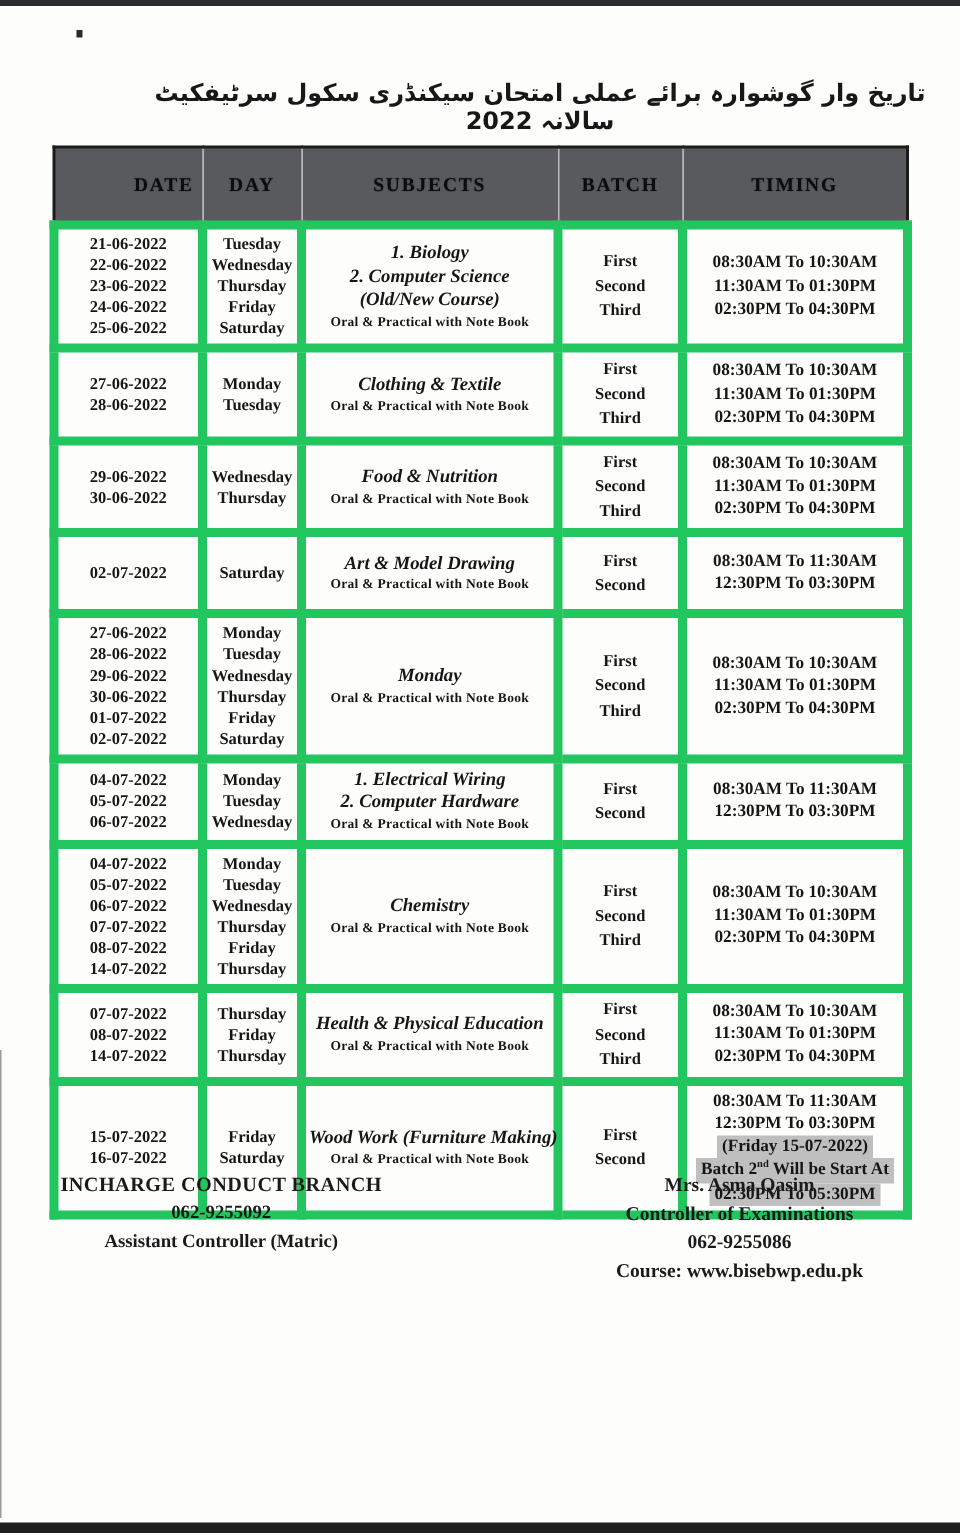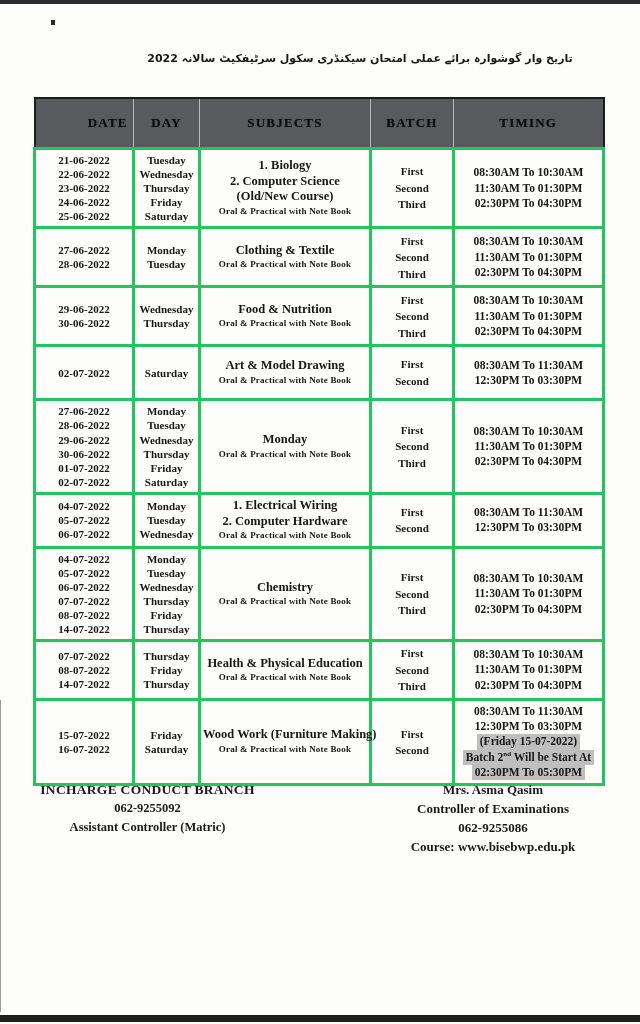--- a/index.html
+++ b/index.html
@@ -9,21 +9,21 @@
   }
   .top-bar{position:absolute;top:0;left:0;width:640px;height:4px;background:#2c2c2e;}
   .bottom-bar{position:absolute;top:1015px;left:0;width:640px;height:7px;background:#1e1e1e;}
   .edge-line{position:absolute;top:700px;left:0;width:1px;height:312px;background:#9b9b9b;}
   .speck{position:absolute;top:20px;left:51px;width:4px;height:5px;background:#2a2a2a;}
 
   .doc-title{
     position:absolute;top:52px;left:100px;width:520px;
     text-align:center;direction:rtl;
     font-family:"DejaVu Sans", sans-serif;
-    font-weight:bold;font-size:11px;color:#171717;letter-spacing:.5px;
+    font-weight:bold;font-size:16px;color:#171717;letter-spacing:.5px;
   }
 
   table.timetable{
     position:absolute;top:97px;left:33px;width:569px;
     border-collapse:collapse;table-layout:fixed;
     border:2px solid #1c1c1c;
   }
   table.timetable col.c1{width:99px;}
   table.timetable col.c2{width:66px;}
   table.timetable col.c3{width:171px;}
@@ -32,37 +32,37 @@
 
   table.timetable th{
     background:var(--header-bg,#595a5d);
     color:#0c0c0c;font-weight:bold;font-size:13px;letter-spacing:1.2px;
     height:46px;border-left:1px solid #b9babc;border-bottom:2px solid #141414;
     text-shadow:0 0 1px rgba(0,0,0,.45);
   }
   table.timetable th:first-child{border-left:none;padding-left:48px;}
 
   table.timetable td{
-    border:3px solid #22c55e;text-align:center;vertical-align:middle;
+    border:6px solid #22c55e;text-align:center;vertical-align:middle;
     font-weight:bold;font-size:11px;line-height:1.16;padding:3px 2px;
     color:#161616;
   }
   tbody tr:nth-child(1){height:73px;}
   tbody tr:nth-child(2){height:59px;}
   tbody tr:nth-child(3){height:59px;}
   tbody tr:nth-child(4){height:54px;}
   tbody tr:nth-child(5){height:77px;}
   tbody tr:nth-child(6){height:54px;}
   tbody tr:nth-child(7){height:76px;}
   tbody tr:nth-child(8){height:53px;}
   tbody tr:nth-child(9){height:81px;}
 
   .line{white-space:nowrap;}
   .c-date .line,.c-day .line{font-size:11px;line-height:1.28;}
-  .c-subj .subj{font-size:12.5px;line-height:1.25;}
+  .c-subj .subj{font-size:12.5px;line-height:1.25;font-style:italic;}
   .c-subj .note{font-size:9px;line-height:1.5;letter-spacing:.2px;}
   .c-batch .line{font-size:11px;line-height:1.5;}
   .c-time .line{font-size:11.5px;line-height:1.33;}
   .c-time .hl{background:var(--highlight,#bfbfbf);display:inline-block;padding:0 3px;}
   sup{font-size:7px;}
 
   .footer{position:absolute;top:780px;left:0;width:640px;}
   .footer-block{position:absolute;text-align:center;font-weight:bold;}
   .footer-left{left:25px;width:245px;}
   .footer-right{left:378px;width:230px;}

